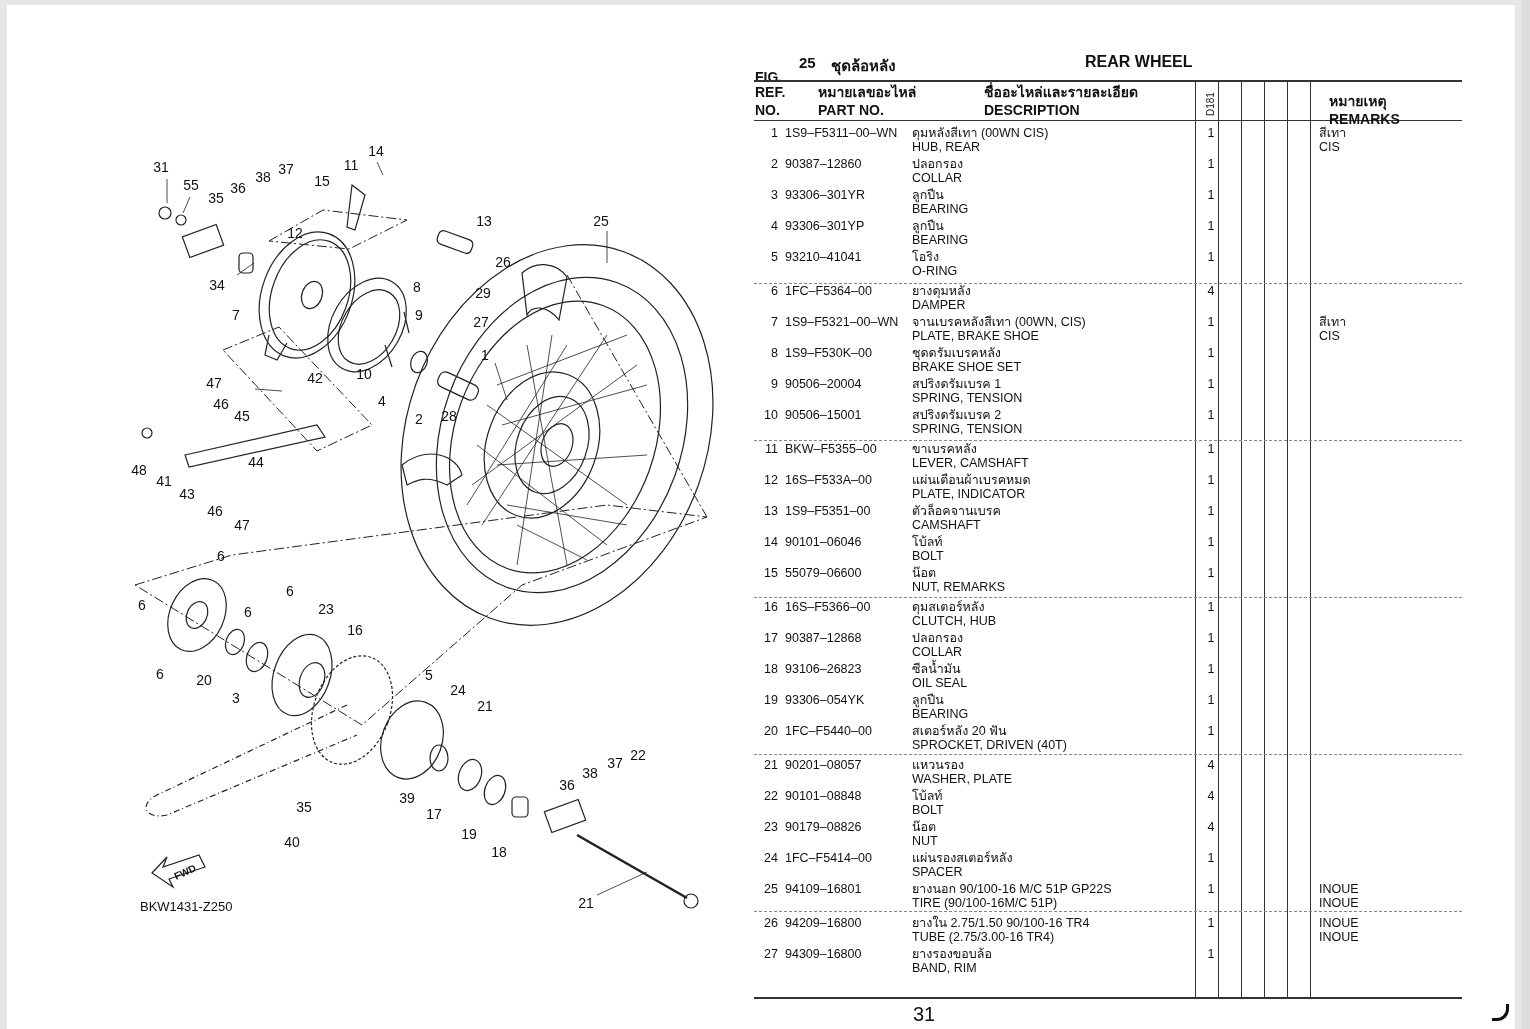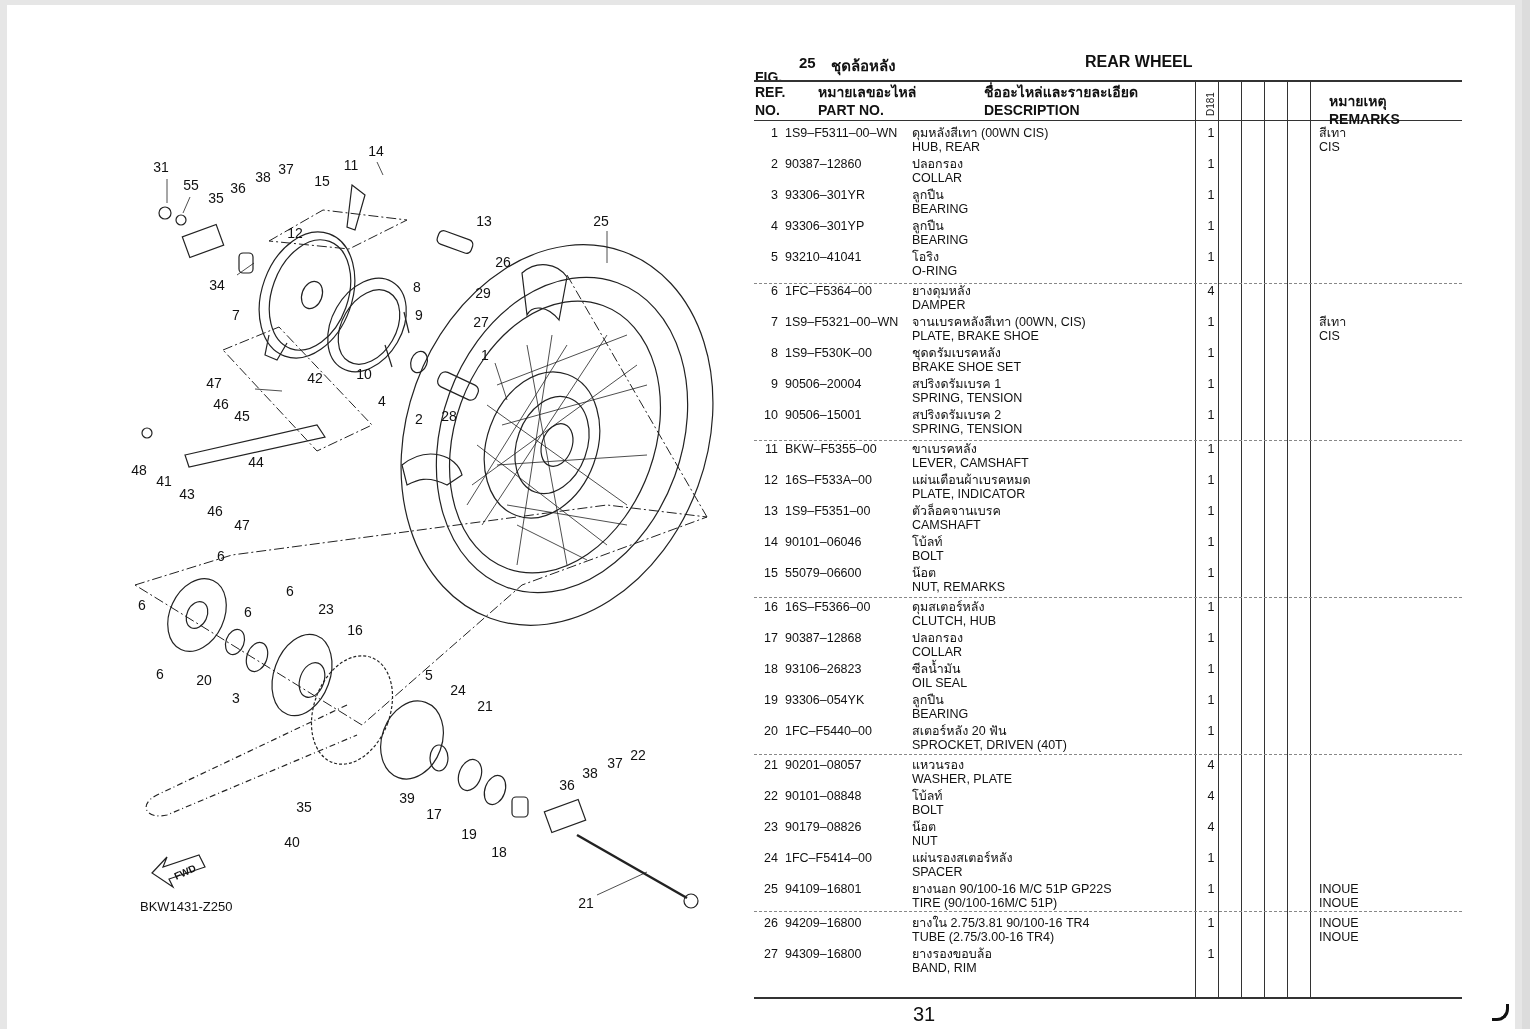--- a/index.html
+++ b/index.html
@@ -732,21 +732,21 @@
           </div>
         </div>
         <div class="row" style="top: 836px;">
           <div class="ref">
             <div>26</div>
           </div>
           <div class="pn">
             <div>94209–16800</div>
           </div>
           <div class="desc">
-            <div>ยางใน 2.75/3.81 90/100-16 TR4</div>
+            <div>ยางใน 2.75/1.50 90/100-16 TR4</div>
             <div>TUBE (2.75/3.00-16 TR4)</div>
           </div>
           <div class="qty">
             <div>1</div>
           </div>
           <div class="rem">
             <div>INOUE</div>
             <div>INOUE</div>
           </div>
         </div>

